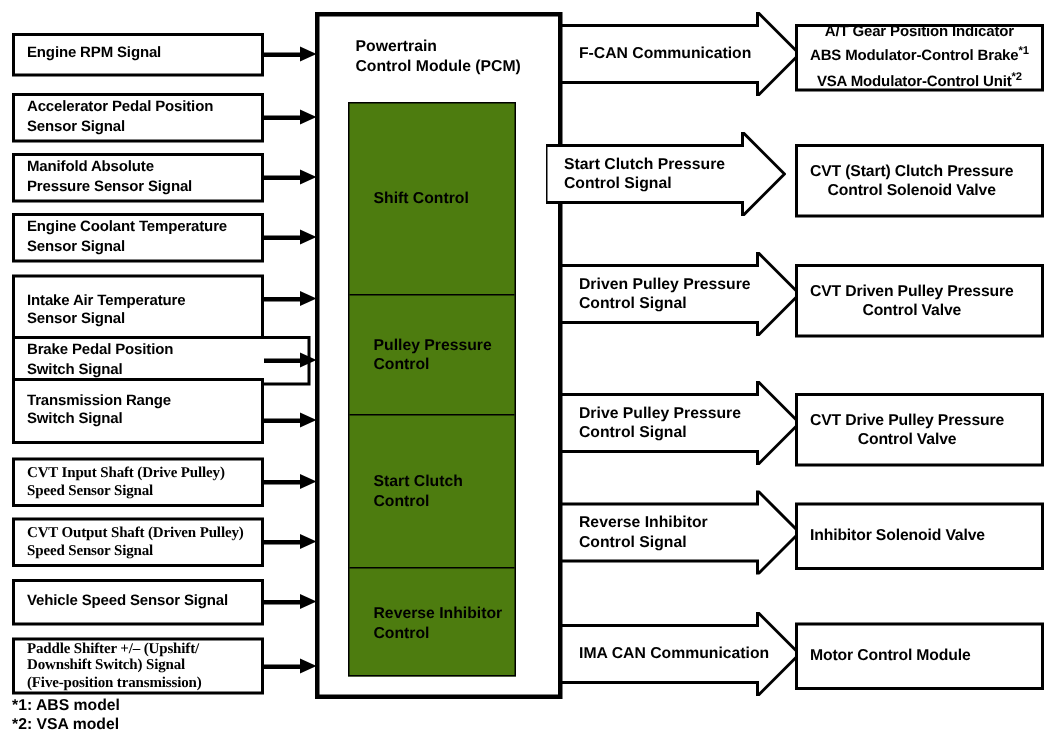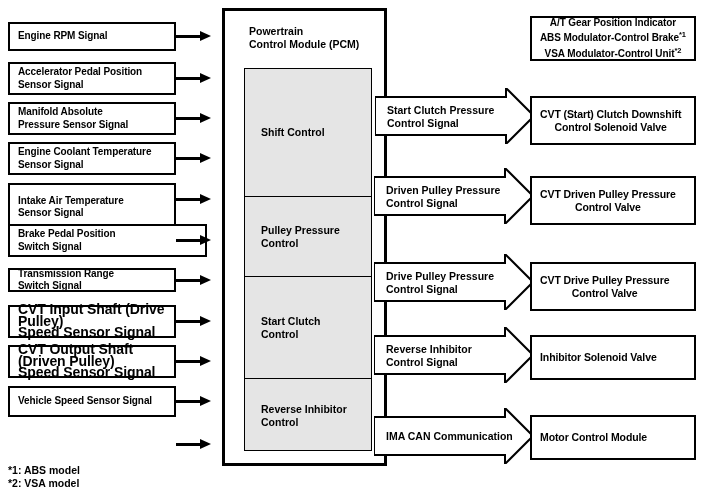--- a/index.html
+++ b/index.html
@@ -28,50 +28,49 @@
   .box .txt{
     font-size:10.5px;
     font-weight:bold;
     line-height:12.5px;
     padding-left:8px;
     padding-right:4px;
     white-space:pre-line;
     letter-spacing:-0.1px;
   }
   .left-box .txt{font-size:10px;line-height:12.5px;}
-  .left-box.small .txt{font-size:14px;line-height:11.5px;}
+  .left-box.small .txt{font-size:10px;line-height:11.5px;font-family:Liberation Serif, serif;}
   .right-box .txt{font-size:10.5px;line-height:12.5px;text-align:center;}
   .right-box.small .txt{font-size:10px;line-height:12px;}
 
   
   #pcm-outer{
     position:absolute;
     left:210px; top:8px;
     width:165px; height:458px;
     box-sizing:border-box;
     border:3px solid #000;
     background:#fff;
-    margin-left:12px;
   }
   #pcm-title{
     position:absolute;
     left:24px; top:14px;
     font-size:10.5px;
     font-weight:bold;
     line-height:12.5px;
     white-space:pre-line;
     color:#000;
   }
   #pcm-inner{
     position:absolute;
     left:19px; top:57px;
-    width:128px; height:383px;
+    width:112px; height:383px;
     box-sizing:border-box;
     border:1.5px solid #000;
-    background:#e5e5e5;
+    background:#4d7c0f;
   }
   .pcm-sec{
     position:absolute;
     left:0; width:100%;
     box-sizing:border-box;
     display:flex;
     align-items:center;
   }
   .pcm-sec .txt{
     font-size:10.5px;
@@ -153,34 +152,39 @@
 Sensor Signal</span>
   </div>
   <div class="box left-box" style="left:8px; top:183px; width:168px; height:48px;">
     <span class="txt">Intake Air Temperature
 Sensor Signal</span>
   </div>
   <div class="box left-box" style="left:8px; top:224px; width:199px; height:33px;">
     <span class="txt">Brake Pedal Position
 Switch Signal</span>
   </div>
-  <div class="box left-box" style="left:8px; top:268px; width:168px; height:24px;">
+  <div class="box left-box" style="left:8px; top:252px; width:168px; height:44px;">
     <span class="txt">Transmission Range
 Switch Signal</span>
   </div>
   <div class="box left-box small" style="left:8px; top:305px; width:168px; height:33px;">
     <span class="txt">CVT Input Shaft (Drive Pulley)
 Speed Sensor Signal</span>
   </div>
   <div class="box left-box small" style="left:8px; top:345px; width:168px; height:33px;">
     <span class="txt">CVT Output Shaft (Driven Pulley)
 Speed Sensor Signal</span>
   </div>
   <div class="box left-box" style="left:8px; top:386px; width:168px; height:31px;">
     <span class="txt">Vehicle Speed Sensor Signal</span>
+  </div>
+  <div class="box left-box small" style="left:8px; top:425px; width:168px; height:38px;">
+    <span class="txt">Paddle Shifter +/– (Upshift/
+Downshift Switch) Signal
+(Five-position transmission)</span>
   </div>
 
   <div class="in-arrow" style="left:176px; top:31px; width:35px;">
     <span class="shaft" style="width:24px;"></span>
     <span class="head" style="left:24px;"></span>
   </div>
   <div class="in-arrow" style="left:176px; top:73px; width:35px;">
     <span class="shaft" style="width:24px;"></span>
     <span class="head" style="left:24px;"></span>
   </div>
@@ -236,22 +240,28 @@
         <span class="txt">Start Clutch
 Control</span>
       </div>
       <div class="pcm-sec divider" style="top:309px; height:74px;">
         <span class="txt">Reverse Inhibitor
 Control</span>
       </div>
     </div>
   </div>
 
-
-  <div class="block-arrow" style="left:375px; top:88px; width:160px; height:56px;">
+  <div class="block-arrow" style="left:374px; top:8px; width:160px; height:56px;">
+    <svg width="160" height="56" viewBox="0 0 160 56">
+      <path d="M0,9 L131,9 L131,0 L159,28 L131,56 L131,47 L0,47 Z" fill="#ffffff" stroke="#000000" stroke-width="2"></path>
+    </svg>
+    <span class="lbl">F-CAN Communication</span>
+  </div>
+
+  <div class="block-arrow" style="left:364px; top:88px; width:160px; height:56px;">
     <svg width="160" height="56" viewBox="0 0 160 56">
       <path d="M0,9 L131,9 L131,0 L159,28 L131,56 L131,47 L0,47 Z" fill="#ffffff" stroke="#000000" stroke-width="2"></path>
     </svg>
     <span class="lbl">Start Clutch Pressure
 Control Signal</span>
   </div>
 
   <div class="block-arrow" style="left:374px; top:168px; width:160px; height:56px;">
     <svg width="160" height="56" viewBox="0 0 160 56">
       <path d="M0,9 L131,9 L131,0 L159,28 L131,56 L131,47 L0,47 Z" fill="#ffffff" stroke="#000000" stroke-width="2"></path>
@@ -281,21 +291,21 @@
       <path d="M0,9 L131,9 L131,0 L159,28 L131,56 L131,47 L0,47 Z" fill="#ffffff" stroke="#000000" stroke-width="2"></path>
     </svg>
     <span class="lbl">IMA CAN Communication</span>
   </div>
 
   <div class="box right-box small" style="left:530px; top:16px; width:166px; height:45px;">
     <span class="txt"><span>A/T Gear Position Indicator</span><br><span>ABS Modulator-Control Brake</span><sup>*1</sup><br><span>VSA Modulator-Control Unit</span><sup>*2</sup></span>
   </div>
 
   <div class="box right-box" style="left:530px; top:96px; width:166px; height:49px;">
-    <span class="txt">CVT (Start) Clutch Downshift
+    <span class="txt">CVT (Start) Clutch Pressure
 Control Solenoid Valve</span>
   </div>
 
   <div class="box right-box" style="left:530px; top:176px; width:166px; height:49px;">
     <span class="txt">CVT Driven Pulley Pressure
 Control Valve</span>
   </div>
 
   <div class="box right-box" style="left:530px; top:262px; width:166px; height:49px;">
     <span class="txt">CVT Drive Pulley Pressure

